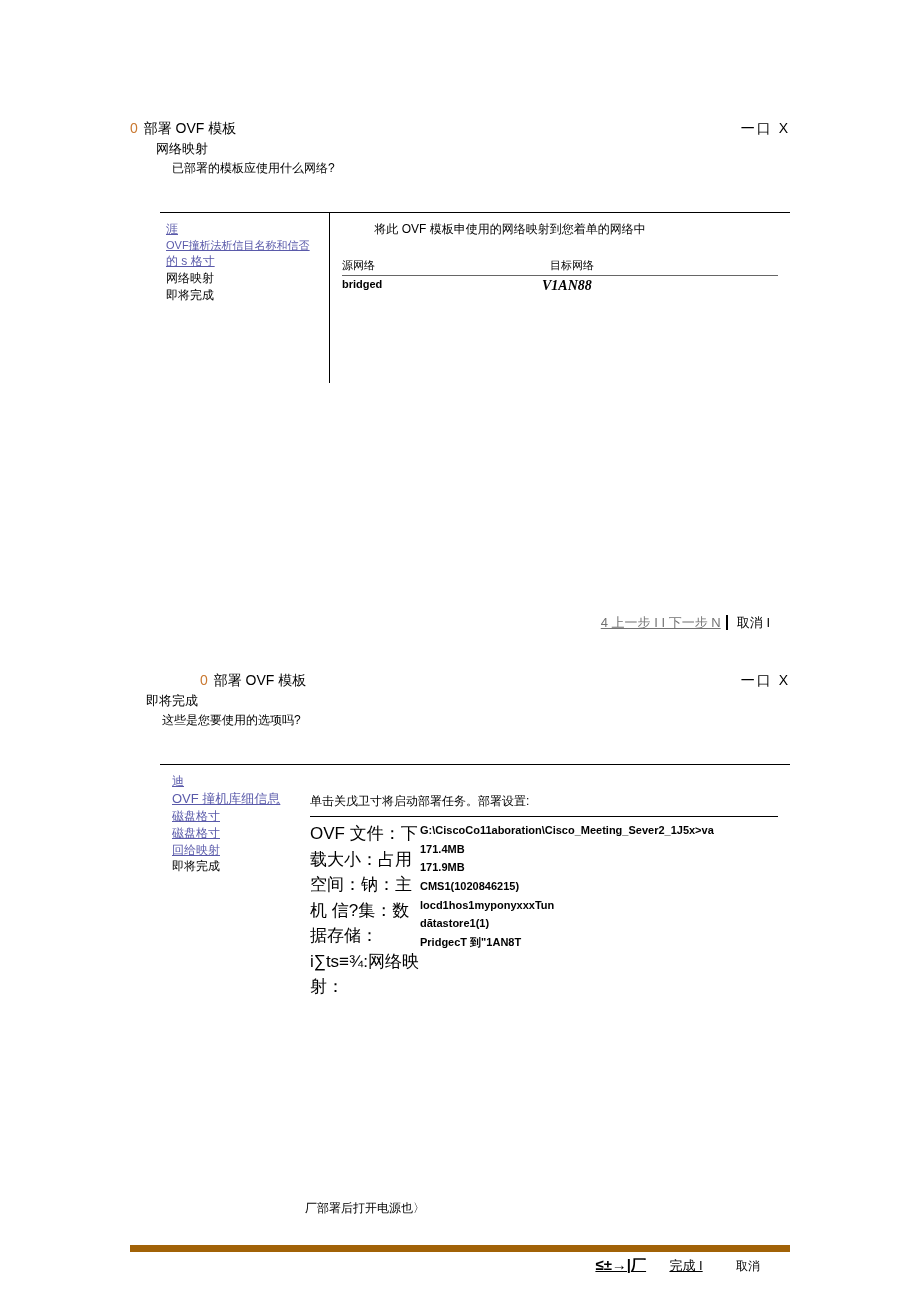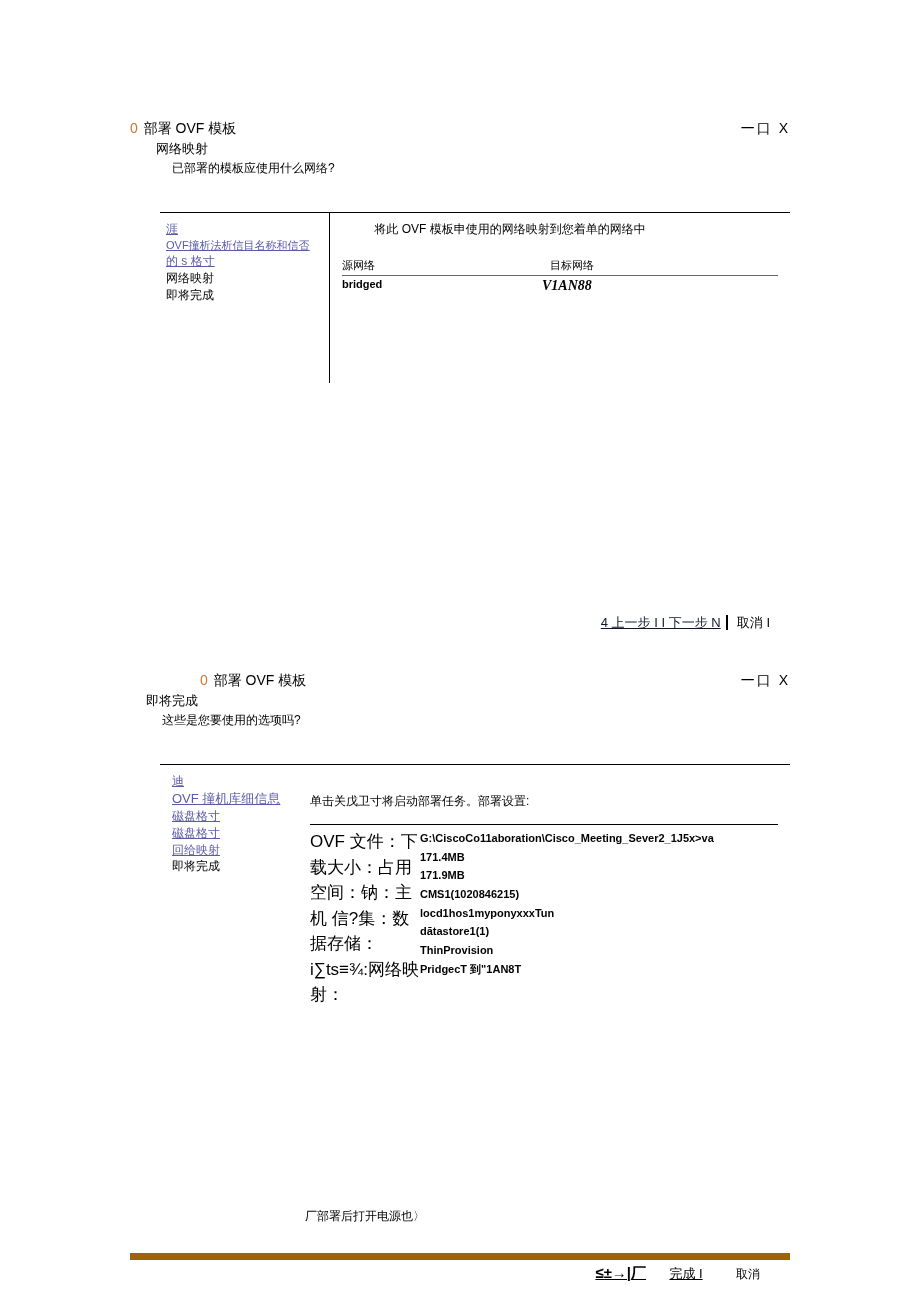--- a/index.html
+++ b/index.html
@@ -24,38 +24,38 @@
     .instruction { font-size: 12px; margin-bottom: 20px; text-align: center; margin-left: -100px; }
     
     .table-header { display: flex; border-bottom: 1px solid #666; padding-bottom: 2px; margin-top: 18px; gap: 8px; }
     .col1 { width: 200px; font-size: 11px; }
     .col2 { width: 200px; font-size: 11px; }
     .table-row { display: flex; padding-top: 2px; }
     .table-row .col1 { font-size: 11px; font-weight: bold; }
     .table-row .col2 { font-size: 14px; font-style: italic; font-weight: bold; font-family: "Times New Roman", serif; }
     
     .footer-buttons { text-align: right; margin-top: 230px; margin-right: 20px; font-size: 13px; }
-    .footer-buttons a { color: #0f172a; text-decoration: underline; margin-top: 20px; }
+    .footer-buttons a { color: #737373; text-decoration: underline; margin-top: 20px; }
     .footer-buttons span { margin-left: 4px; }
     .vbar { font-size: 16px; font-weight: bold; }
     
     
     .window2 { margin: 30px 130px 40px 130px; }
     .window2 .window-header { margin-left: 70px; }
     .window2 .section-title { margin-left: 16px; font-size: 13px; }
     .window2 .section-desc { margin-left: 32px; }
     
     .content-area2 { display: flex; margin-top: 35px; border-top: 1px solid #000; margin-left: 30px; }
     .sidebar2 { width: 150px; padding: 8px 6px 0 12px; }
     .sidebar2 a { color: #5a5aaa; text-decoration: underline; display: block; font-size: 12px; line-height: 1.4; }
     .sidebar2 .ovf-line { font-size: 13px; }
     .sidebar2 .current { color: #000; text-decoration: none; font-size: 12px; line-height: 1.4; }
     
     .main-panel2 { flex: 1; padding: 28px 12px 8px 0; }
-    .instruction2 { font-size: 12px; margin-bottom: 14px; }
+    .instruction2 { font-size: 12px; margin-bottom: 6px; }
     .settings-box { border-top: 1px solid #000; padding-top: 4px; display: flex; }
     .settings-labels { width: 110px; font-size: 17px; line-height: 1.5; }
     .settings-values { flex: 1; font-size: 11px; line-height: 1.7; font-weight: bold; }
     
     .checkbox-line { margin-top: 200px; font-size: 12px; margin-left: -5px; }
     
     .footer-bar { border-top: 7px solid #a16207; margin-top: 20px; padding-top: 4px; text-align: right; padding-right: 30px; }
     .footer-bar .arrow-group { font-size: 15px; font-weight: bold; text-decoration: underline; margin-right: 20px; }
     .footer-bar .btn { font-size: 13px; text-decoration: underline; margin-right: 30px; }
     .footer-bar .btn-cancel { font-size: 12px; text-decoration: none; }
@@ -127,21 +127,20 @@
       <div class="instruction2">单击关戊卫寸将启动部署任务。部署设置:</div>
       <div class="settings-box">
         <div class="settings-labels">OVF 文件：下载大小：占用空间：钠：主机 信?集：数据存储：i∑ts≡¾:网络映射：</div>
         <div class="settings-values">
           <div>G:\CiscoCo11aboration\Cisco_Meeting_Sever2_1J5x&gt;va</div>
           <div>171.4MB</div>
           <div>171.9MB</div>
           <div>CMS1(1020846215)</div>
           <div>locd1hos1myponyxxxTun</div>
           <div>dātastore1(1)</div>
-          <div>ThinProvision</div>
           <div>PridgecT 到"1AN8T</div>
         </div>
       </div>
       <div class="checkbox-line">厂部署后打开电源也〉</div>
     </div>
   </div>
 
   <div class="footer-bar">
     <span class="arrow-group">≤±→|厂</span>
     <span class="btn">完成 I</span>

